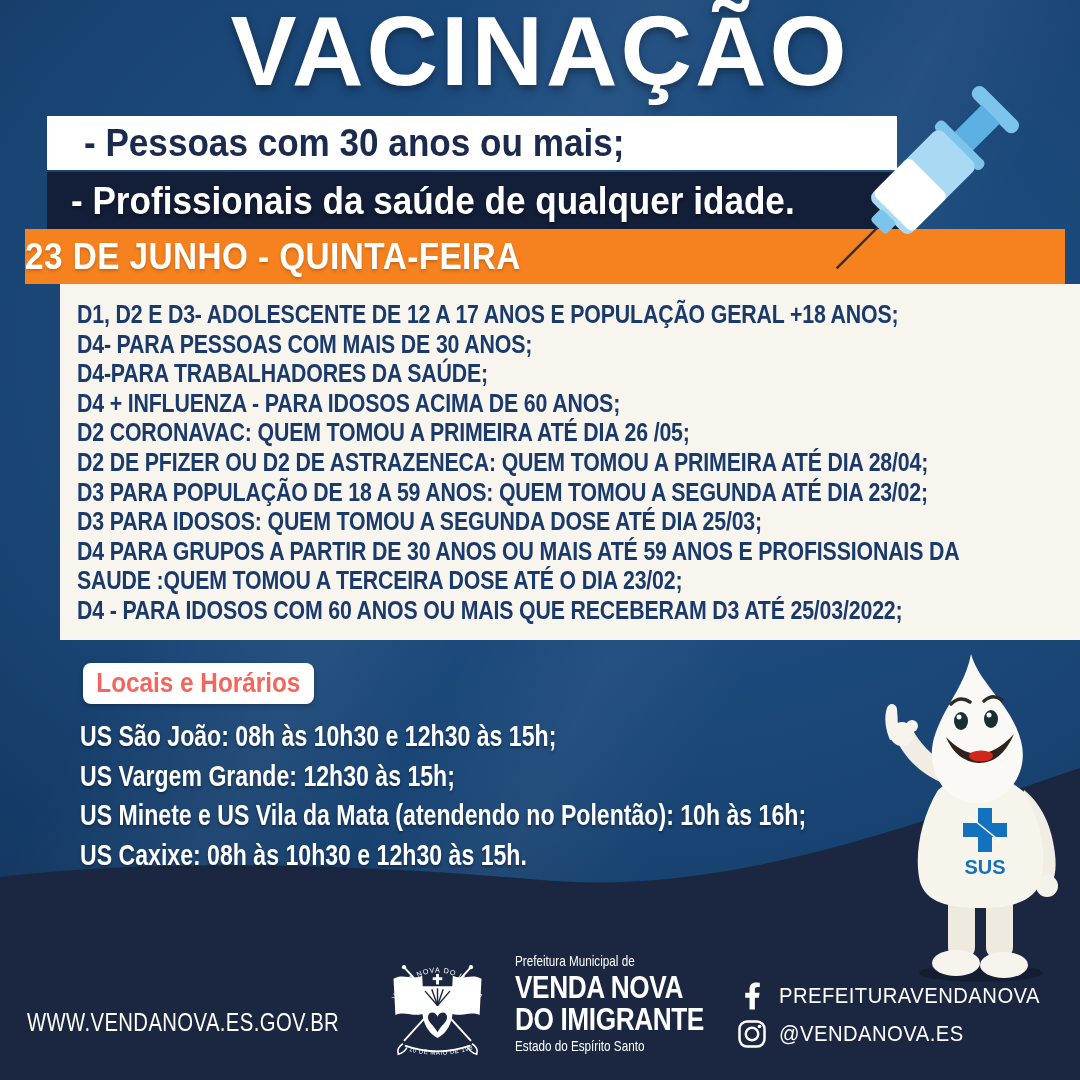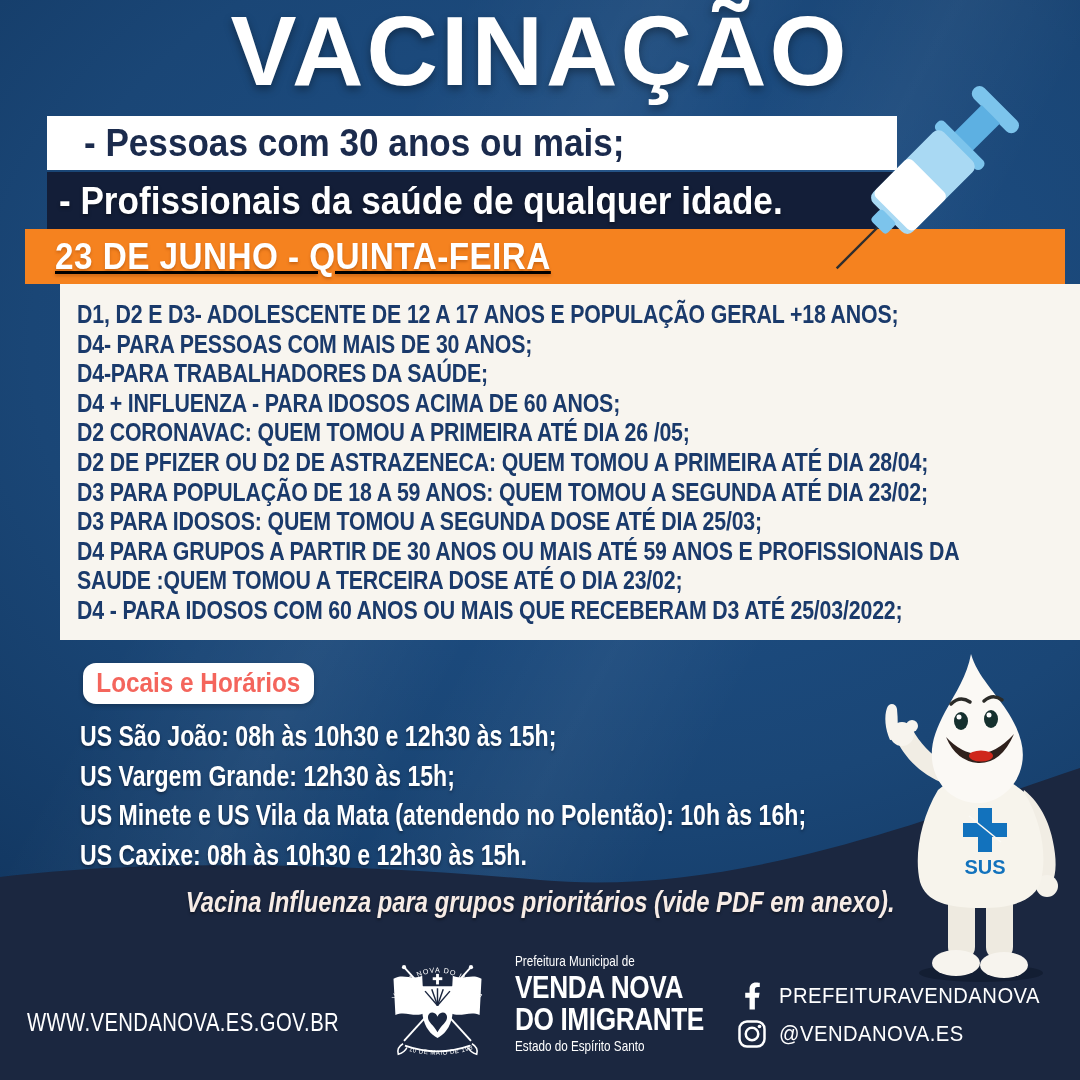--- a/index.html
+++ b/index.html
@@ -16,39 +16,39 @@
   
   .title{position:absolute;top:-6px;left:0;width:100%;text-align:center;
     font-size:99px;font-weight:800;color:#ffffff;letter-spacing:3px;
     text-shadow:0 4px 8px rgba(0,0,0,.35);}
 
   
   .box1{position:absolute;left:47px;top:116px;width:850px;height:54px;background:#ffffff;
     display:flex;align-items:center;padding-left:37px;box-sizing:border-box;}
   .box1 .t{color:#1b2b4d;font-size:39px;font-weight:800;transform:scaleX(.9);transform-origin:0 50%;}
   .box2{position:absolute;left:47px;top:172px;width:858px;height:57px;background:#131e38;
-    display:flex;align-items:center;padding-left:12px;box-sizing:border-box;}
+    display:flex;align-items:center;padding-left:24px;box-sizing:border-box;}
   .box2 .t{color:#ffffff;font-size:39px;font-weight:800;transform:scaleX(.9);transform-origin:0 50%;
     text-shadow:0 2px 4px rgba(0,0,0,.4);}
 
   
   .band{position:absolute;left:25px;top:229px;width:1040px;height:55px;background:#f5821f;
-    display:flex;align-items:center;padding-left:30px;box-sizing:border-box;text-decoration:underline;}
+    display:flex;align-items:center;box-sizing:border-box;}
   .band .t{color:#ffffff;font-size:37px;font-weight:800;letter-spacing:.5px;
     transform:scaleX(.9);transform-origin:0 50%;text-shadow:0 2px 3px rgba(120,50,0,.35);}
 
   
   .panel{position:absolute;left:38px;top:284px;width:1040px;height:356px;background:#f8f5ef;
     padding:16px 0 0 17px;box-sizing:border-box;margin-left:22px;}
   .dose{color:#1a3a6b;font-size:26px;font-weight:800;line-height:29.6px;
     white-space:nowrap;transform:scaleX(.82);transform-origin:0 50%;letter-spacing:-.2px;}
 
   
   .locbox{position:absolute;left:83px;top:663px;width:231px;height:41px;background:#ffffff;
-    border-radius:13px;display:flex;align-items:center;justify-content:center;
+    border-radius:8px;display:flex;align-items:center;justify-content:center;
     box-shadow:0 2px 5px rgba(0,0,0,.25);}
   .locbox .t{color:#f4655c;font-size:27px;font-weight:800;transform:scaleX(.9);}
 
   .sched{position:absolute;left:80px;top:716px;}
   .sched .line{color:#ffffff;font-size:30px;font-weight:800;line-height:39.5px;
     white-space:nowrap;transform:scaleX(.77);transform-origin:0 50%;
     text-shadow:0 2px 3px rgba(8,20,40,.5);}
 
   
   .wave{position:absolute;left:0;top:760px;width:1080px;height:320px;}
@@ -128,23 +128,20 @@
     <span class="t nowrap">Locais e Horários</span>
   </div>
 
   <div class="sched">
     <div class="line">US São João: 08h às 10h30 e 12h30 às 15h;</div>
     <div class="line">US Vargem Grande:  12h30 às 15h;</div>
     <div class="line">US Minete e US Vila da Mata (atendendo no Polentão): 10h às 16h;</div>
     <div class="line">US Caxixe: 08h às 10h30 e 12h30 às 15h.</div>
   </div>
 
-  <div class="note">
-    <span class="t">Vacina Influenza para grupos prioritários (vide PDF em anexo).</span>
-  </div>
 
   <svg class="mascot" viewBox="0 0 232 340" aria-hidden="true">
     <ellipse cx="133" cy="331" rx="62" ry="9" fill="rgba(5,15,30,.35)"></ellipse>
 
     <rect x="100" y="250" width="27" height="68" rx="13" fill="#eeeae0"></rect>
     <rect x="138" y="250" width="27" height="68" rx="13" fill="#eeeae0"></rect>
     <ellipse cx="108" cy="321" rx="24" ry="13" fill="#f7f4ee"></ellipse>
     <ellipse cx="156" cy="323" rx="24" ry="13" fill="#f7f4ee"></ellipse>
 
     <path d="M176,148 C194,162 203,185 206,205 C209,222 208,236 202,244 C196,251 187,249 185,240 C182,222 177,200 168,180 Z" fill="#f1ede4"></path>

